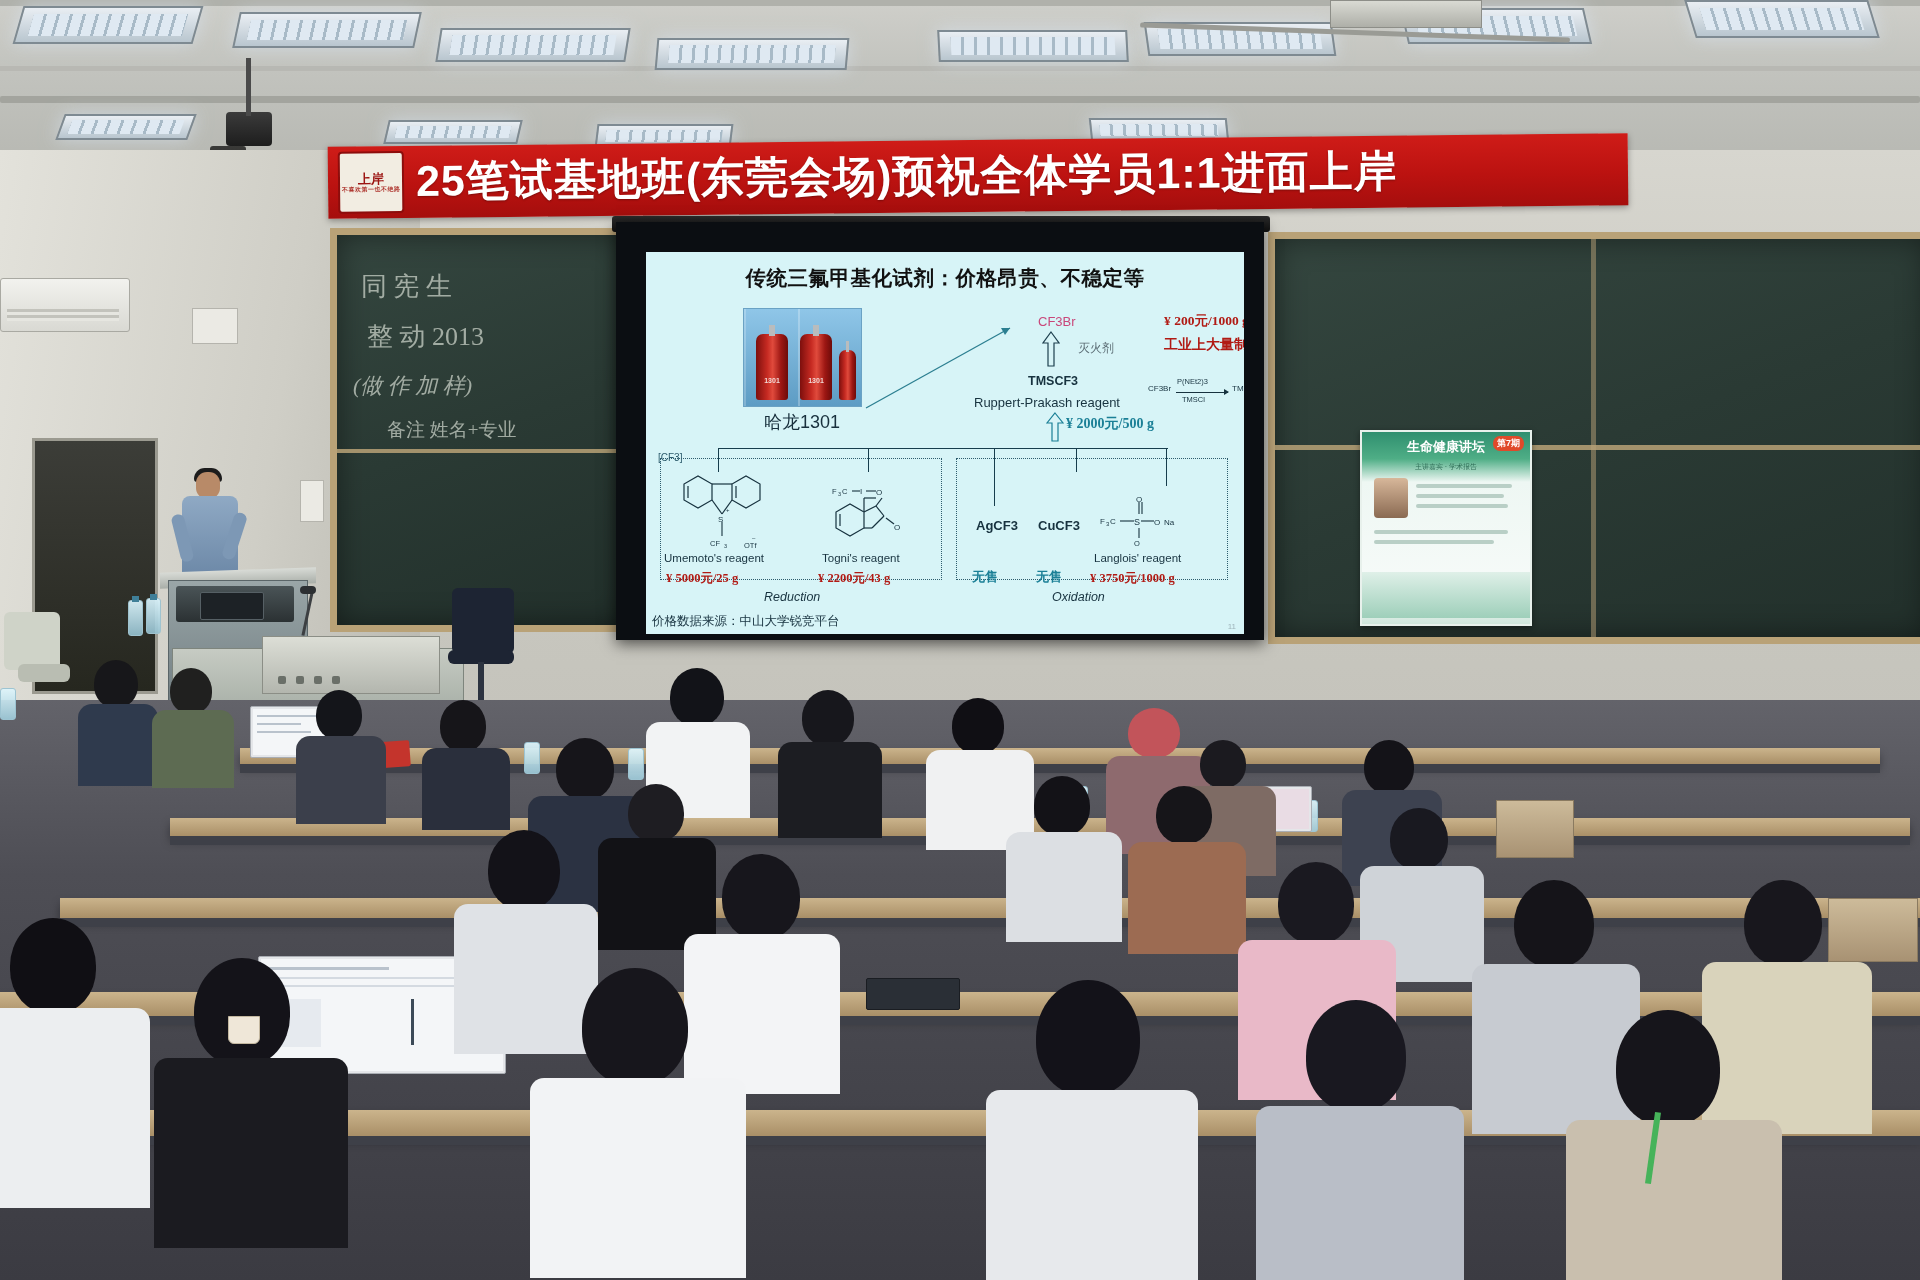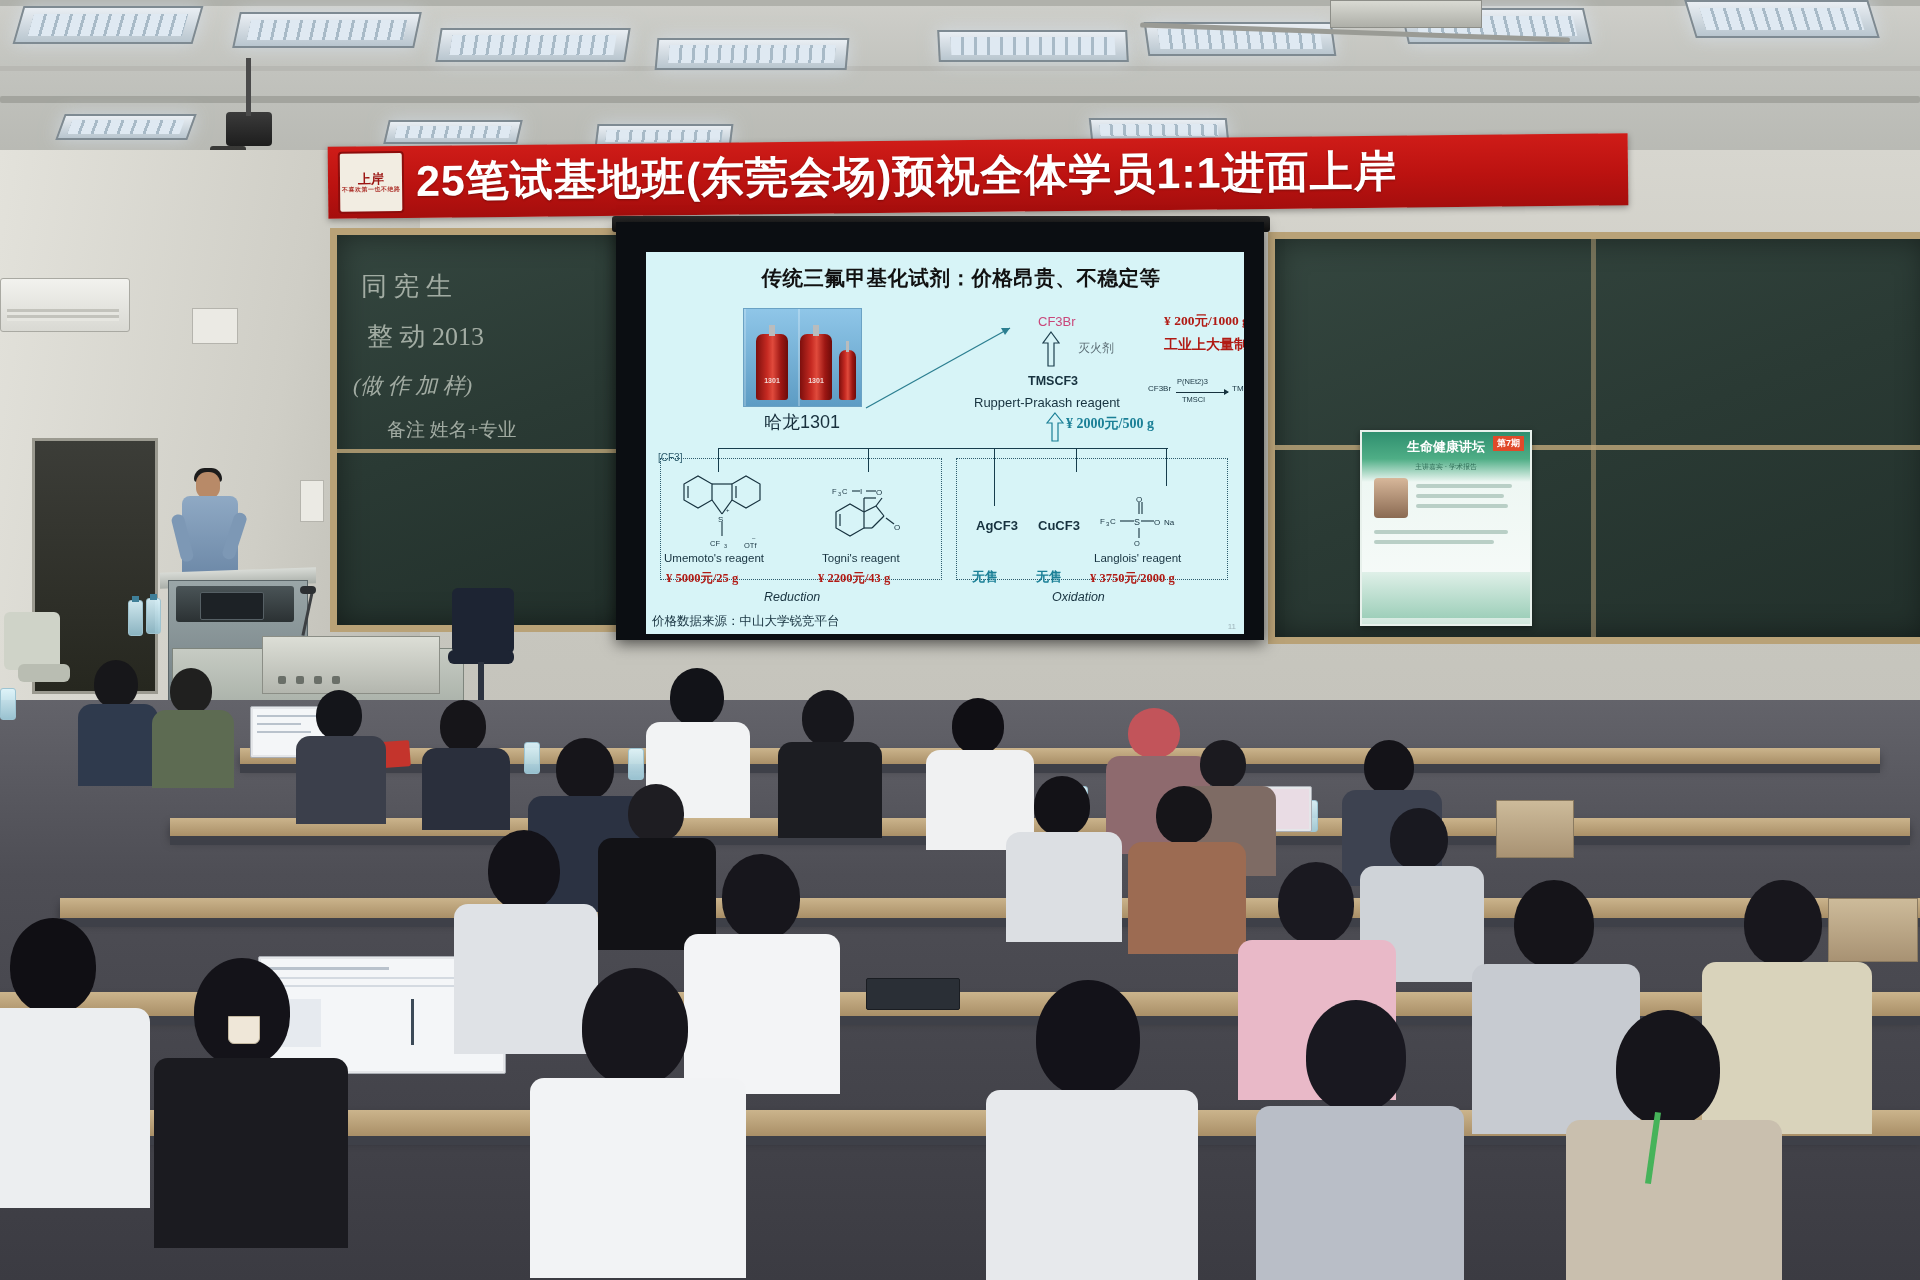--- a/index.html
+++ b/index.html
@@ -52,21 +52,21 @@
   .chalk{position:absolute;color:#cfd6cc;font-family:"Liberation Serif",serif;opacity:.72;
     font-size:26px;white-space:nowrap;}
 
   
   .screen-frame{position:absolute;left:616px;top:222px;width:648px;height:418px;
     background:#0b0e12;box-shadow:0 4px 14px rgba(0,0,0,.6);}
   .screen-roller{position:absolute;left:612px;top:216px;width:658px;height:16px;
     background:linear-gradient(180deg,#2b2b2b,#101010);border-radius:3px;}
   .slide{position:absolute;left:646px;top:252px;width:598px;height:382px;
     background:#d7f4f7;overflow:hidden;}
-  .slide-title{position:absolute;left:16px;top:12px;width:100%;text-align:center;
+  .slide-title{position:absolute;left:0;top:12px;width:100%;text-align:center;
     color:#111;font-size:20.5px;font-weight:bold;letter-spacing:.5px;}
   .cyl-photo{position:absolute;left:97px;top:56px;width:117px;height:97px;
     background:linear-gradient(180deg,#8fc6e8,#5d9cc4);border:1px solid #6aa2c4;overflow:hidden;}
   .cyl{position:absolute;bottom:6px;border-radius:7px 7px 3px 3px;
     background:linear-gradient(90deg,#7d0f0d,#c62a22 35%,#e04a3c 52%,#9d1713 78%,#6d0b09);}
   .cyl::before{content:"";position:absolute;left:40%;top:-9px;width:20%;height:11px;background:#b9bcbd;}
   .cyl-num{position:absolute;bottom:16px;left:0;width:100%;text-align:center;
     color:#f1d9d6;font-size:7px;font-weight:bold;}
   .cyl-shelf{position:absolute;left:0;top:0;width:100%;height:100%;
     background:linear-gradient(90deg,rgba(255,255,255,.22) 0 2px,transparent 2px 46%,
@@ -95,21 +95,21 @@
   .pagenum{position:absolute;right:8px;bottom:3px;color:#9fb4bb;font-size:8px;}
   .mol{position:absolute;}
 
   
   .poster{position:absolute;left:1360px;top:430px;width:168px;height:192px;
     background:linear-gradient(180deg,#2f8f6f 0%,#4fae86 14%,#eef7f3 26%,#f7fbf9 86%,#cfe6dc 100%);
     border:2px solid #e8f1ec;box-shadow:0 2px 6px rgba(0,0,0,.4);}
   .poster-h{position:absolute;top:6px;left:0;width:100%;text-align:center;color:#fff;
     font-size:13px;font-weight:bold;}
   .poster-badge{position:absolute;right:6px;top:4px;background:#e04a2a;color:#fff;
-    font-size:9px;padding:1px 4px;border-radius:0;font-weight:bold;}
+    font-size:9px;padding:1px 4px;border-radius:7px;font-weight:bold;}
   .poster-sub{position:absolute;top:30px;left:0;width:100%;text-align:center;
     color:#2d6b55;font-size:7px;}
   .poster-face{position:absolute;left:12px;top:46px;width:34px;height:40px;border-radius:4px;
     background:linear-gradient(180deg,#d7b79a,#8a6a52);}
   .poster-line{position:absolute;left:54px;height:4px;background:#b9cfc6;border-radius:2px;}
   .poster-foot{position:absolute;left:0;bottom:6px;width:100%;height:46px;
     background:linear-gradient(180deg,#dff0e8,#9ecfba);}
 
   
   .podium{position:absolute;left:168px;top:580px;width:138px;height:130px;
@@ -389,21 +389,21 @@
       <line x1="44" y1="22" x2="44" y2="10" stroke="#17323f" stroke-width="1.1"></line>
       <text x="38" y="10" font-size="8" fill="#17323f" font-family="Liberation Sans">O</text>
       <line x1="41" y1="36" x2="41" y2="46" stroke="#17323f" stroke-width="1.1"></line>
       <text x="36" y="54" font-size="7.5" fill="#17323f" font-family="Liberation Sans">O</text>
       <text x="66" y="33" font-size="8" fill="#17323f" font-family="Liberation Sans">Na</text>
     </svg>
 
     <div class="reag-name" style="left:448px;top:300px;">Langlois' reagent</div>
     <div class="nosale" style="left:326px;top:316px;">无售</div>
     <div class="nosale" style="left:390px;top:316px;">无售</div>
-    <div class="reag-price" style="left:444px;top:318px;">¥ 3750元/2000 g</div>
+    <div class="reag-price" style="left:444px;top:318px;">¥ 3750元/1000 g</div>
     <div class="redoxlbl" style="left:406px;top:338px;">Oxidation</div>
 
     <div class="srcline">价格数据来源：中山大学锐竞平台</div>
     <div class="pagenum">11</div>
   </div>
 
   <div class="sp-hair"></div>
   <div class="sp-head"></div>
   <div class="sp-body"></div>
   <div class="sp-arm" style="left:228px;top:512px;transform:rotate(18deg);"></div>

